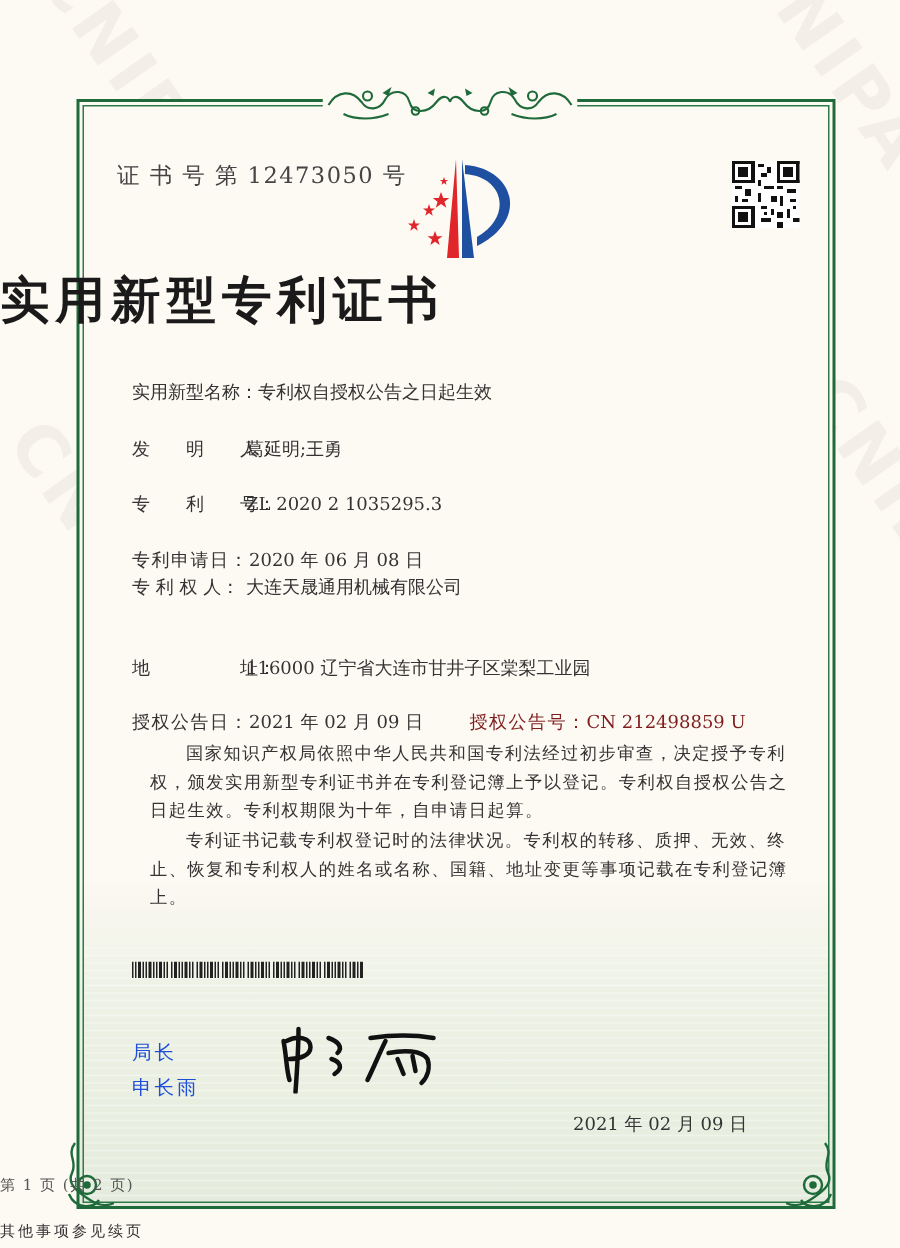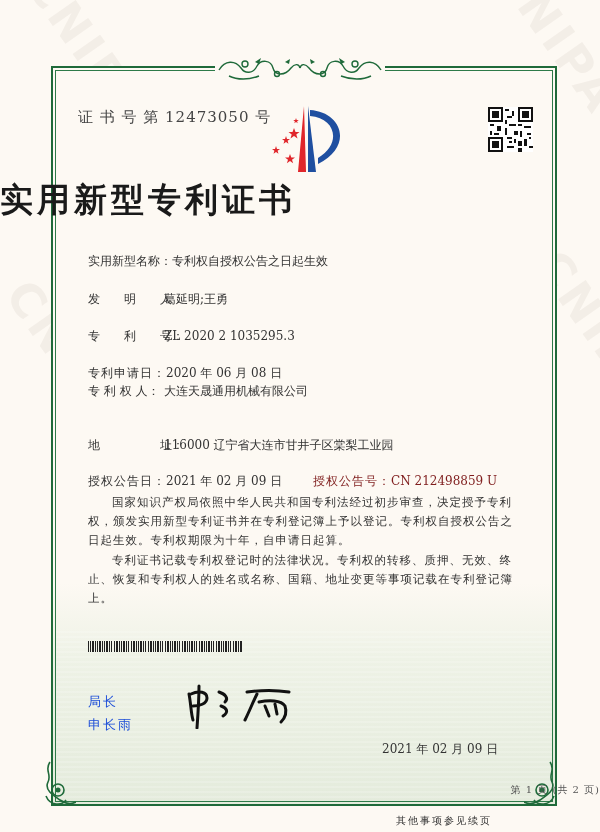--- a/index.html
+++ b/index.html
@@ -38,29 +38,29 @@
   .qr { position: absolute; left: 488px; top: 107px; width: 45px; height: 45px; }
   .title {
     position: absolute; left: 0; width: 600px; top: 178px; 
     font-size: 33px; letter-spacing: 4px; color: #1a1a1a; font-weight: bold;
     font-family: "DejaVu Serif", serif;
   }
   .field { position: absolute; left: 88px; font-size: 12px; color: #333; white-space: nowrap; }
   .field .lbl { display: inline-block; }
   .field2 { position: absolute; left: 313px; font-size: 12px; color: #7f1d1d; white-space: nowrap; }
   .para {
-    position: absolute; left: 88px; width: 436px; font-size: 11.5px; line-height: 19px;
+    position: absolute; left: 100px; width: 436px; font-size: 11.5px; line-height: 19px;
     color: #333; text-indent: 24px; letter-spacing: 1px;
   }
   .barcode { position: absolute; left: 88px; top: 641px; width: 154px; height: 11px; }
   .director { position: absolute; left: 88px; font-size: 13px; color: #1d4ed8; font-family: "DejaVu Sans", sans-serif; letter-spacing: 2px; }
   .signature { position: absolute; left: 185px; top: 684px; width: 125px; height: 45px; }
   .sign-date { position: absolute; left: 382px; top: 741px; font-size: 12px; color: #333; }
-  .page-no { position: absolute; left: 0; width: 600px; top: 783px; text-align: right; font-size: 10px; color: #555; letter-spacing: 1px; }
-  .footer-note { position: absolute; left: 0; width: 492px; top: 814px; text-align: right; font-size: 10px; color: #333; letter-spacing: 2px; }
+  .page-no { position: absolute; left: 0; width: 600px; top: 783px; text-align: left; font-size: 10px; color: #555; letter-spacing: 1px; }
+  .footer-note { position: absolute; left: 0; width: 492px; top: 814px; text-align: left; font-size: 10px; color: #333; letter-spacing: 2px; }
 </style>
 </head>
 <body>
 
 <div class="watermark" style="left:0px; top:20px;">CNIPA</div>
 <div class="watermark" style="left:470px; top:10px;">CNIPA</div>
 <div class="watermark" style="left:310px; top:140px;">CNIPA</div>
 <div class="watermark" style="left:-20px; top:330px;">CNIPA</div>
 <div class="watermark" style="left:510px; top:300px;">CNIPA</div>
 

